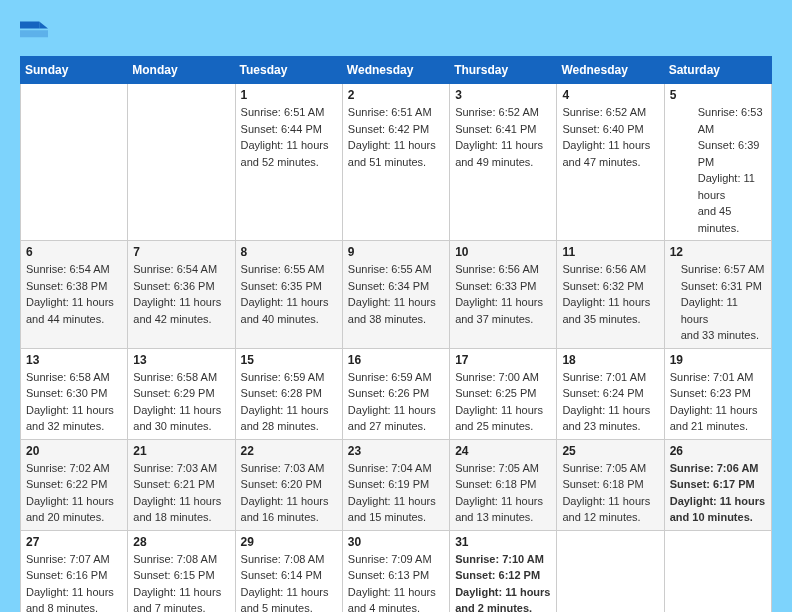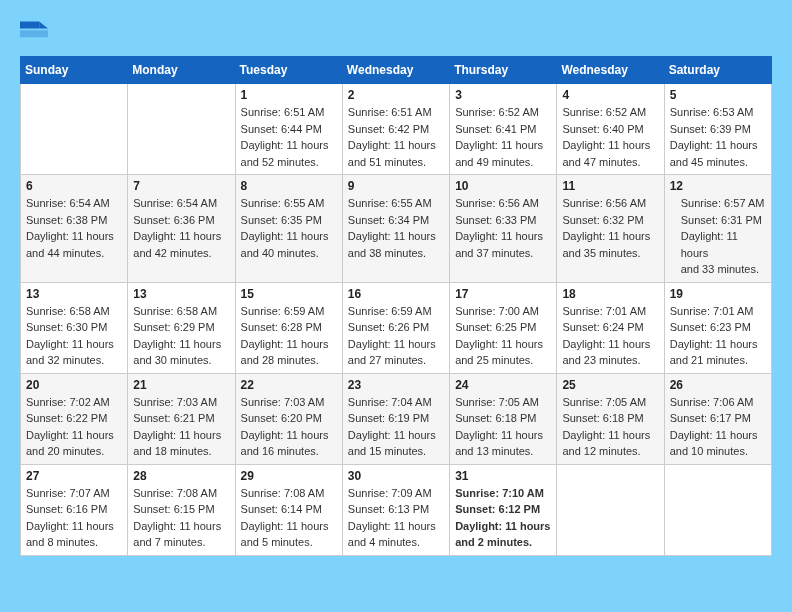--- a/index.html
+++ b/index.html
@@ -157,21 +157,21 @@
           </td>
           <td>
             <span class="day-num">4</span>
             <div class="day-info" style="white-space: pre-line;">Sunrise: 6:52 AM
 Sunset: 6:40 PM
 Daylight: 11 hours
 and 47 minutes.</div>
           </td>
           <td>
             <span class="day-num">5</span>
-            <div class="day-info" style="white-space: pre-line;">Sunrise: 6:53 AM
+            <div class="day-info" style="white-space: pre-line; margin-left: 28px;">Sunrise: 6:53 AM
 Sunset: 6:39 PM
 Daylight: 11 hours
 and 45 minutes.</div>
           </td>
         </tr>
         <tr>
           <td>
             <span class="day-num">6</span>
             <div class="day-info" style="white-space: pre-line;">Sunrise: 6:54 AM
 Sunset: 6:38 PM
@@ -310,21 +310,21 @@
           </td>
           <td>
             <span class="day-num">25</span>
             <div class="day-info" style="white-space: pre-line;">Sunrise: 7:05 AM
 Sunset: 6:18 PM
 Daylight: 11 hours
 and 12 minutes.</div>
           </td>
           <td>
             <span class="day-num">26</span>
-            <div class="day-info" style="white-space: pre-line;">Sunrise: 7:06 AM
+            <div class="day-info" style="white-space: pre-line; font-weight: bold;">Sunrise: 7:06 AM
 Sunset: 6:17 PM
 Daylight: 11 hours
 and 10 minutes.</div>
           </td>
         </tr>
         <tr>
           <td>
             <span class="day-num">27</span>
             <div class="day-info" style="white-space: pre-line;">Sunrise: 7:07 AM
 Sunset: 6:16 PM

